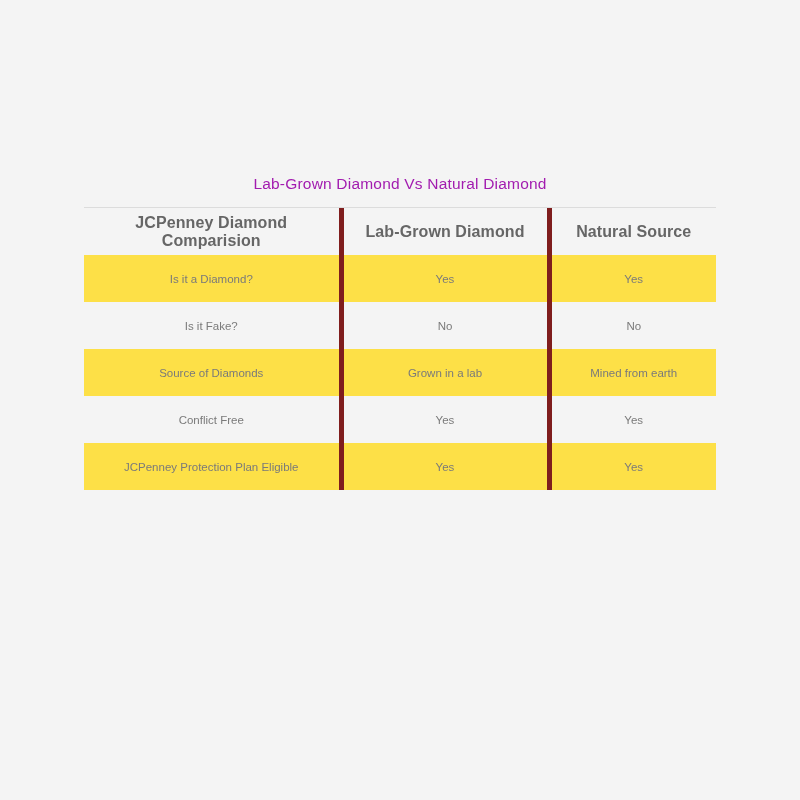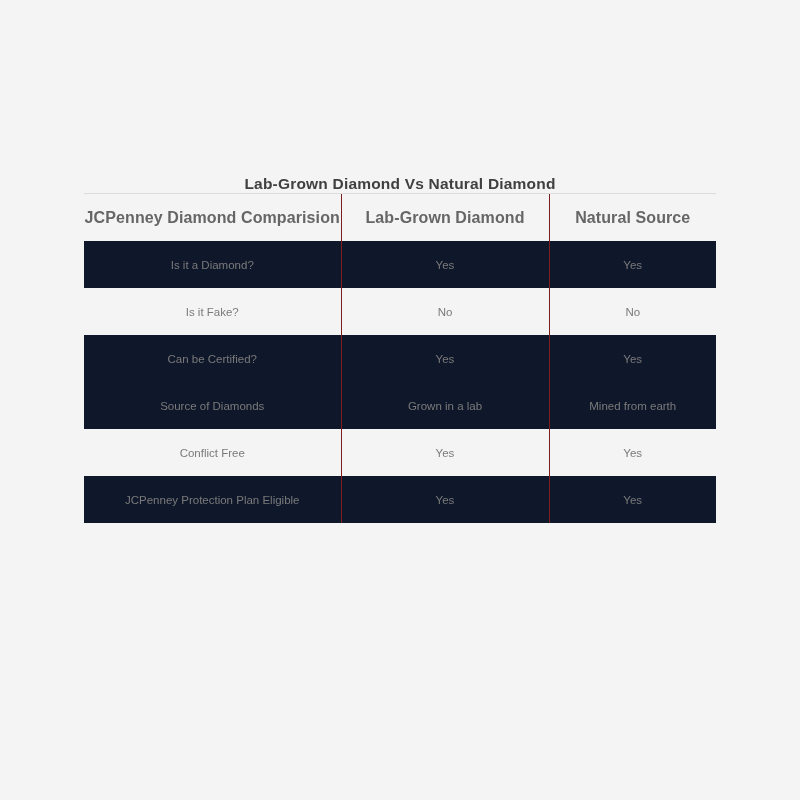--- a/index.html
+++ b/index.html
@@ -19,23 +19,24 @@
   }
   .comparison-card {
     position: absolute;
     left: 84px;
     top: 175px;
     width: 632px;
   }
   .title {
     text-align: center;
     font-size: 15.5px;
-    font-weight: bold;
-    color: #404040;
+    font-weight: normal;
+    color: #a21caf;
     letter-spacing: 0.2px;
+    padding-bottom: 14px;
     border-bottom: 1px solid #dcdcdc;
   }
   .table {
     width: 100%;
     border-collapse: collapse;
     table-layout: fixed;
   }
   .table col.c0 { width: 257px; }
   .table col.c1 { width: 208px; }
   .table col.c2 { width: 167px; }
@@ -54,29 +55,29 @@
   }
   .body-row td {
     height: 47px;
     font-size: 11.5px;
     color: #7a7a7a;
     text-align: center;
     vertical-align: middle;
     font-weight: normal;
   }
   .body-row.shaded td {
-    background: #0f172a;
+    background: #fde047;
     margin-left: 44px;
   }
   .body-row.plain td {
     background: transparent;
     text-align: center;
   }
   .divider-left {
-    border-left: 1px solid #7f1d1d;
+    border-left: 5px solid #7f1d1d;
   }
 </style>
 </head>
 <body>
 
 <div class="page">
   <div class="comparison-card">
 
     <div class="title">Lab-Grown Diamond Vs Natural Diamond</div>
 
@@ -98,25 +99,20 @@
           <td>Is it a Diamond?</td>
           <td class="divider-left">Yes</td>
           <td class="divider-left">Yes</td>
         </tr>
         <tr class="body-row plain">
           <td>Is it Fake?</td>
           <td class="divider-left">No</td>
           <td class="divider-left">No</td>
         </tr>
         <tr class="body-row shaded">
-          <td>Can be Certified?</td>
-          <td class="divider-left">Yes</td>
-          <td class="divider-left">Yes</td>
-        </tr>
-        <tr class="body-row shaded">
           <td>Source of Diamonds</td>
           <td class="divider-left">Grown in a lab</td>
           <td class="divider-left">Mined from earth</td>
         </tr>
         <tr class="body-row plain">
           <td>Conflict Free</td>
           <td class="divider-left">Yes</td>
           <td class="divider-left">Yes</td>
         </tr>
         <tr class="body-row shaded">

